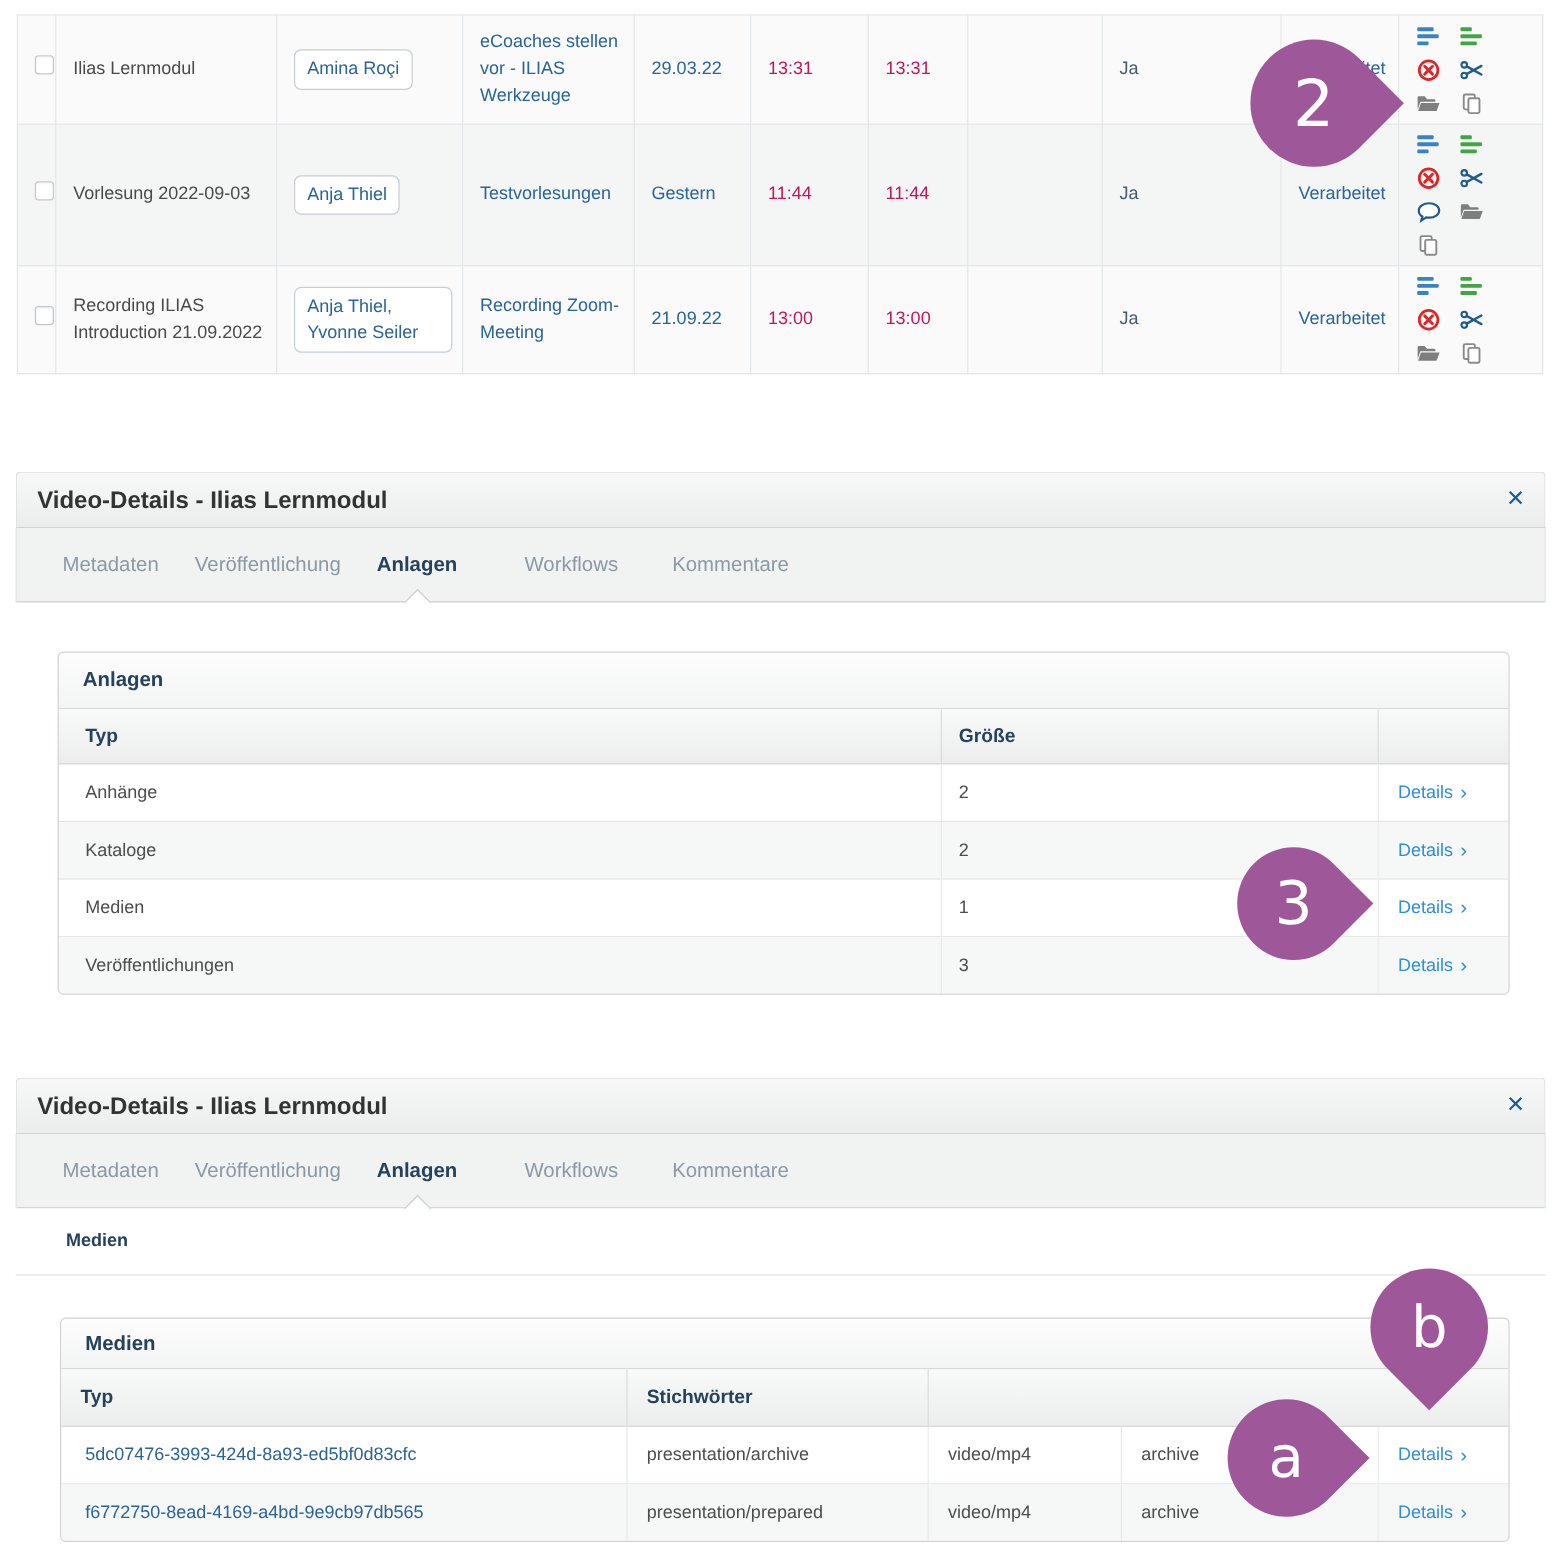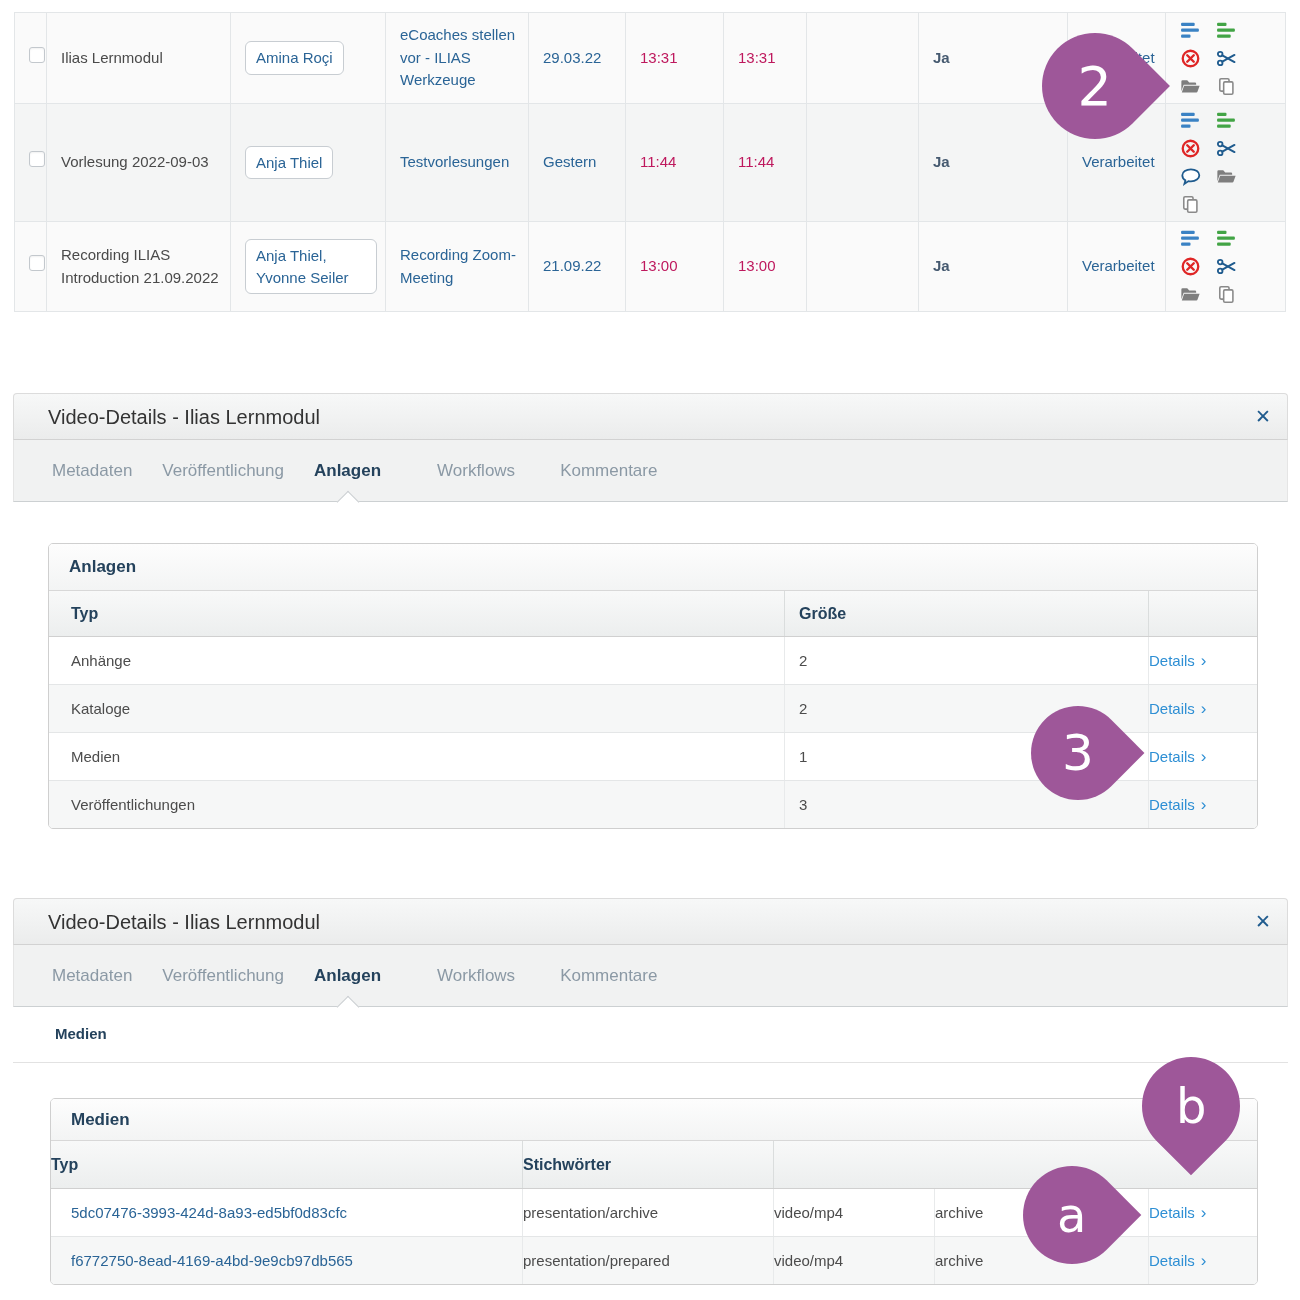--- a/index.html
+++ b/index.html
@@ -12,31 +12,31 @@
     border-collapse:collapse; table-layout:fixed; font-size:15px; color:#4a4a4a; }
   table.events td { border:1px solid #e3e6e8; vertical-align:middle; padding:6px 8px 6px 14px; line-height:1.5; }
   tr.r-a { background:#fafafa; } tr.r-b { background:#f4f5f5; }
   td.cb-cell { text-align:center; padding:0; }
   .cbx { display:inline-block; width:16px; height:16px; background:#fff; border:1px solid #c3c8cd;
     border-radius:3px; box-shadow:inset 0 1px 2px rgba(0,0,0,.06); }
   .link-blue { color:#2a6496; }
   .badge { display:inline-block; max-width:134px; background:#fff; border:1px solid #c8cdd2;
     border-radius:6px; padding:5px 10px; color:#2a6496; line-height:1.45; }
   td.t-dim { color:#be185d; }
-  td.t-ja { color:#465a70;font-weight:bold; }
+  td.t-ja { color:#465a70; }
   td.status { color:#2a6496; }
   td.actions-cell { padding:8px 4px 8px 11px; }
   .acts { display:flex; flex-wrap:wrap; gap:7px 15px; width:62px; }
   .acts svg { width:21px; height:21px; display:block; cursor:pointer; }
 
   
   .m-head { position:absolute; left:13px; width:1275px; height:47px;
     background:linear-gradient(180deg,#f7f8f8 0%,#ebecec 100%);
     border:1px solid #dcdcdc; border-bottom:1px solid #d2d2d2; border-radius:4px 4px 0 0; }
-  .m-title { position:absolute; left:34px; top:0; line-height:46px; font-size:20px; font-weight:400; color:#333; }
+  .m-title { position:absolute; left:17px; top:0; line-height:46px; font-size:20px; font-weight:700; color:#333; }
   .m-close { position:absolute; right:16px; top:0; line-height:46px; font-size:19px; font-weight:700;
     color:#1f5b8e; cursor:pointer; }
   .m-tabs { position:absolute; left:13px; width:1275px; height:62px; background:#f1f2f2;
     border-left:1px solid #e5e5e5; border-right:1px solid #e5e5e5; border-bottom:1px solid #ccd0d2;
     display:flex; align-items:center; padding-left:25px; font-size:17px; color:#8b99a5; }
   .tab { cursor:pointer; white-space:nowrap; }
   .tab.trunc { max-width:129px; overflow:hidden; }
   .tab.active { color:#24425c; font-weight:700; }
   .notch { position:absolute; width:16px; height:16px; background:#fff;
     border-left:1px solid #c9cdd0; border-top:1px solid #c9cdd0; transform:rotate(45deg); z-index:5; }
@@ -56,21 +56,21 @@
   .g-row { display:grid; font-size:15px; color:#4c4c4c; border-bottom:1px solid #e4e6e7; }
   .g-row:last-child { border-bottom:none; }
   .g-row > div { display:flex; align-items:center; border-left:1px solid #e8eaeb;text-align:right; }
   .g-row > div:first-child { border-left:none; }
   .g-row.alt { background:#f6f7f7; }
   .cols-assets { grid-template-columns:735px 364px 111px; }
   .cols-assets > div { height:47px; }
   .cols-assets .g-h { height:45px; }
   .cols-media { grid-template-columns:471px 251px 161px 214px 111px; }
   .cols-media > div { height:47px; }
-  .pl20 { padding-left:20px; } .pl22 { padding-left:22px; } .pl14 { padding-left:14px; } .pl16 { }
+  .pl20 { padding-left:20px; } .pl22 { padding-left:22px; } .pl14 { padding-left:14px; } .pl16 { padding-left:16px; }
   .details-link { color:#2e8fd4; cursor:pointer; }
   .details-link .chev { margin-left:6px; font-size:17px; }
   .id-link { color:#2a6496; cursor:pointer; }
 
   
   .pin { position:absolute; background:#9e5799; display:flex; align-items:center; justify-content:center; z-index:50; }
   .pin.right { border-radius:50% 0 50% 50%; transform:rotate(45deg); }
   .pin.down  { border-radius:50% 50% 0 50%; transform:rotate(45deg); }
   .pin span { transform:rotate(-45deg); color:#fff; font-family:"DejaVu Sans",sans-serif; }
 </style>

